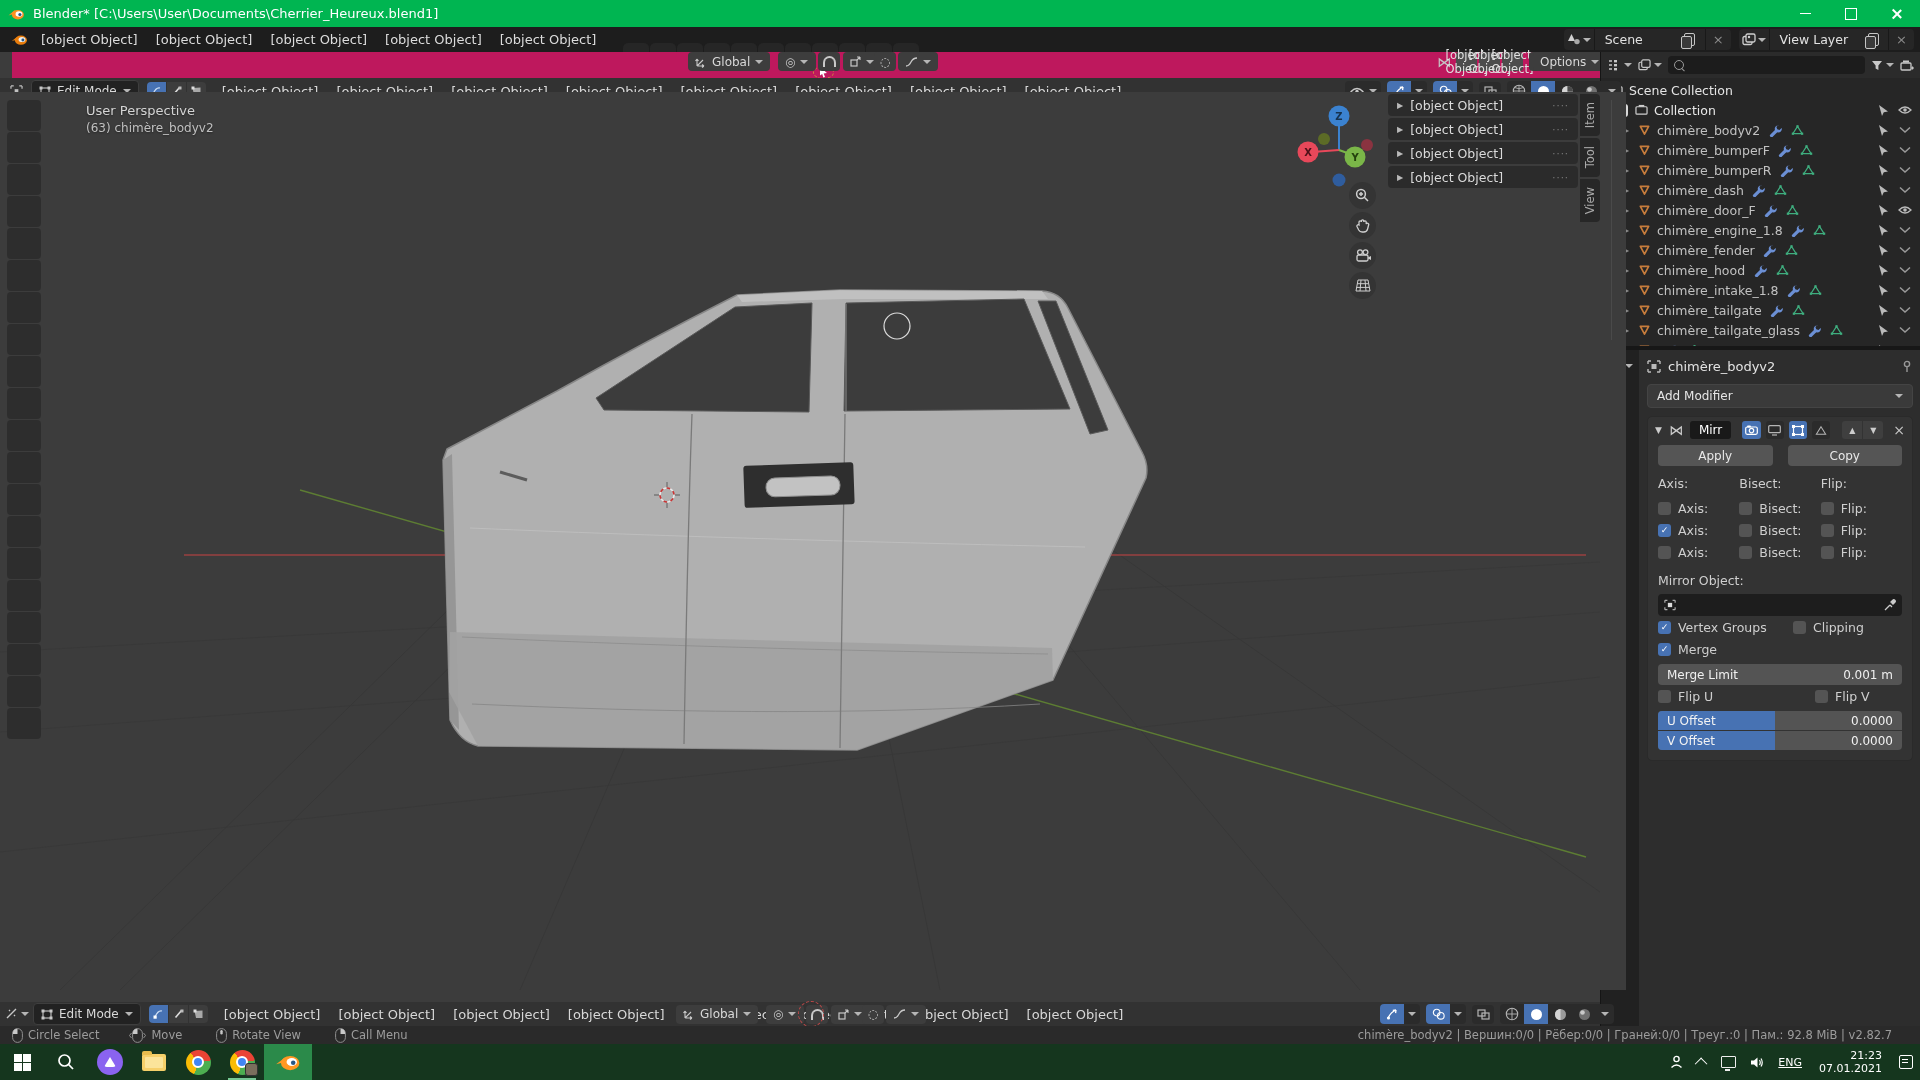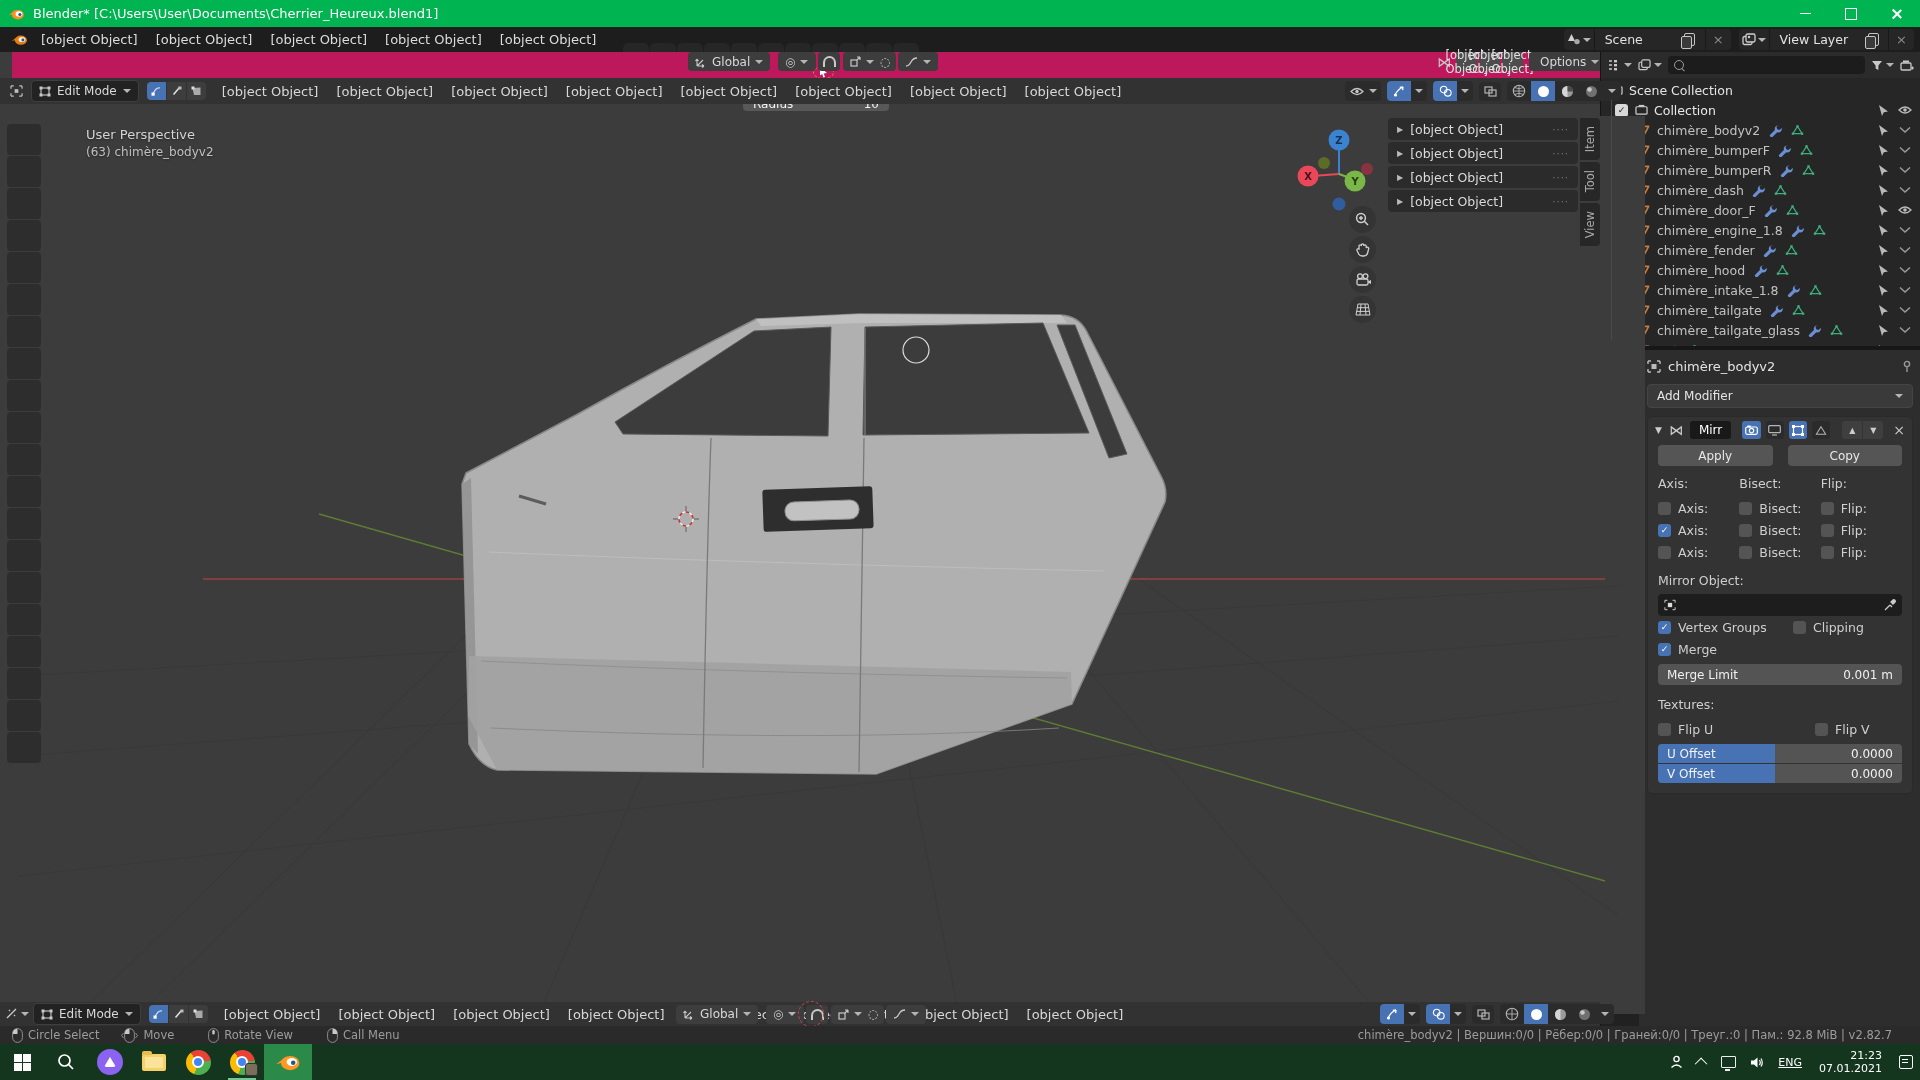--- a/index.html
+++ b/index.html
@@ -88,21 +88,21 @@
   .sliderrow.bot{border-radius:0 0 4px 4px;margin-top:1px;}
 
   
   #vp-header{left:0;top:78px;width:1600px;height:26px;background:#323232;}
   #vp-header-bottom{left:0;top:1002px;width:1600px;height:24px;background:#323232;}
   .vmenu{padding:0 9px;font-size:13px;color:#d8d8d8;}
   .editmode-dd{background:#222;border:1px solid #3e3e3e;border-radius:4px;height:20px;display:flex;align-items:center;gap:6px;padding:0 7px;margin:0 8px 0 4px;}
   .vhr-group{display:flex;align-items:center;background:#2b2b2b;border-radius:4px;height:20px;}
   .shadebtn{width:24px;height:20px;display:flex;align-items:center;justify-content:center;}
   .shadebtn.on{background:#4772b3;border-radius:0;}
-  #viewport{left:0;top:116px;width:1626px;height:898px;background:#3c3c3c;overflow:hidden;padding-left:19px;}
+  #viewport{left:0;top:92px;width:1626px;height:898px;background:#3c3c3c;overflow:hidden;}
   #vptext{left:86px;top:11px;color:#d4d4d4;font-size:13px;text-shadow:0 1px 2px rgba(0,0,0,.4);}
   #vptext2{left:86px;top:29px;color:#c0c0c0;font-size:12px;text-shadow:0 1px 2px rgba(0,0,0,.4);}
 
   
   #toolbar{left:7px;top:8px;width:34px;}
   .tool{width:34px;height:31px;margin-bottom:1px;background:rgba(45,45,45,.92);border-radius:4px;display:flex;align-items:center;justify-content:center;font-size:15px;color:#cecece;}
 
   
   #npanel{left:1388px;top:2px;width:190px;}
   .nrow{height:22px;background:rgba(43,43,43,.96);margin-bottom:2px;border-radius:4px;display:flex;align-items:center;gap:7px;padding:0 9px;}
@@ -949,21 +949,20 @@
           </div>
         </div>
         <div class="cbrow" style="padding:0 10px">
           <span class="cb on">✓</span>
             <span class="collabel">Merge</span>
         </div>
         <div class="field" style="margin:4px 10px 0">
           <span>Merge Limit</span>
           <span>0.001 m</span>
         </div>
-        <div class="collabel" style="padding:12px 10px 6px">Textures:</div>
         <div class="flex" style="padding:0 10px">
           <div class="cbrow" style="width:157px">
             <span class="cb"></span>
               <span class="collabel">Flip U</span>
           </div>
           <div class="cbrow">
             <span class="cb"></span>
               <span class="collabel">Flip V</span>
           </div>
         </div>
@@ -1371,21 +1370,21 @@
             </svg>
           </span>
         <span class="chev" style="margin:0 5px"></span>
       </span>
     </span>
   </div>
 
   <div id="statusbar" class="abs">
     <div class="flex" style="margin-left:12px;gap:0">
 
-    <span class="hint" style="margin-right:22px">
+    <span class="hint" style="margin-right:30px">
           <span style="display:flex">
             <svg width="11" height="15" viewBox="0 0 11 15">
               <rect x="0.6" y="0.6" width="9.8" height="13.8" rx="4.9" fill="none" stroke="#8f8f8f"></rect>
               <path d="M5.5 0.8 L5.5 6 L0.8 6 L0.8 5 A4.7 4.7 0 0 1 5.5 0.8 Z" fill="#c8c8c8"></path>
             </svg>
           </span>
           <span>Circle Select</span>
         </span>
         <span class="hint" style="margin-right:34px">
           <span style="display:flex">

